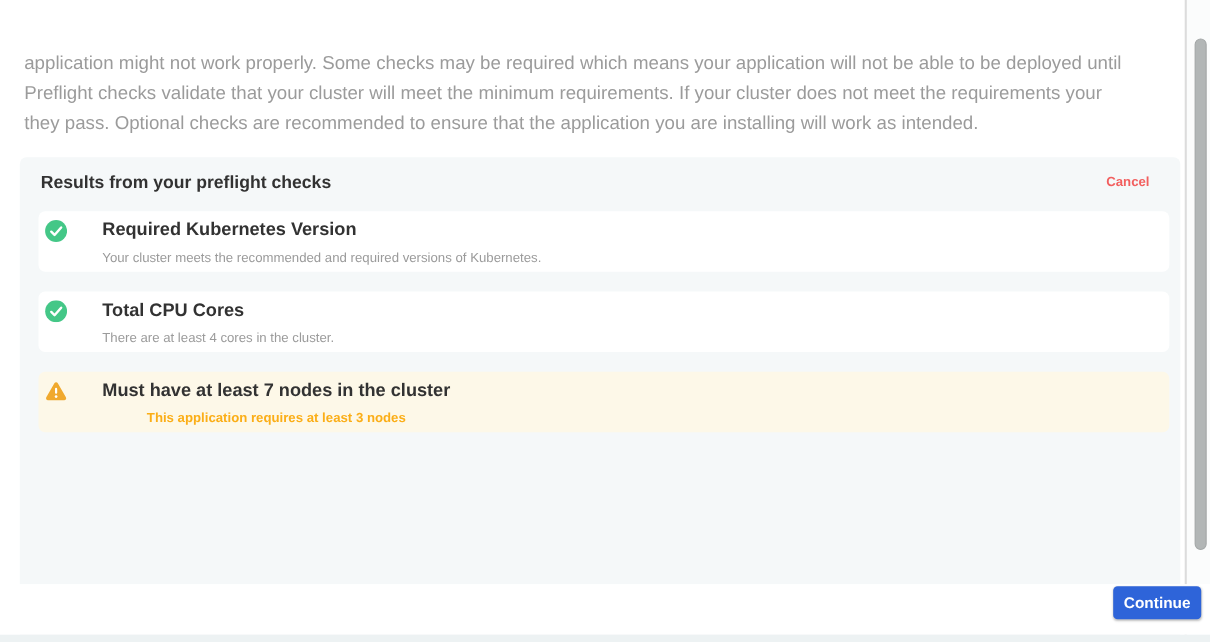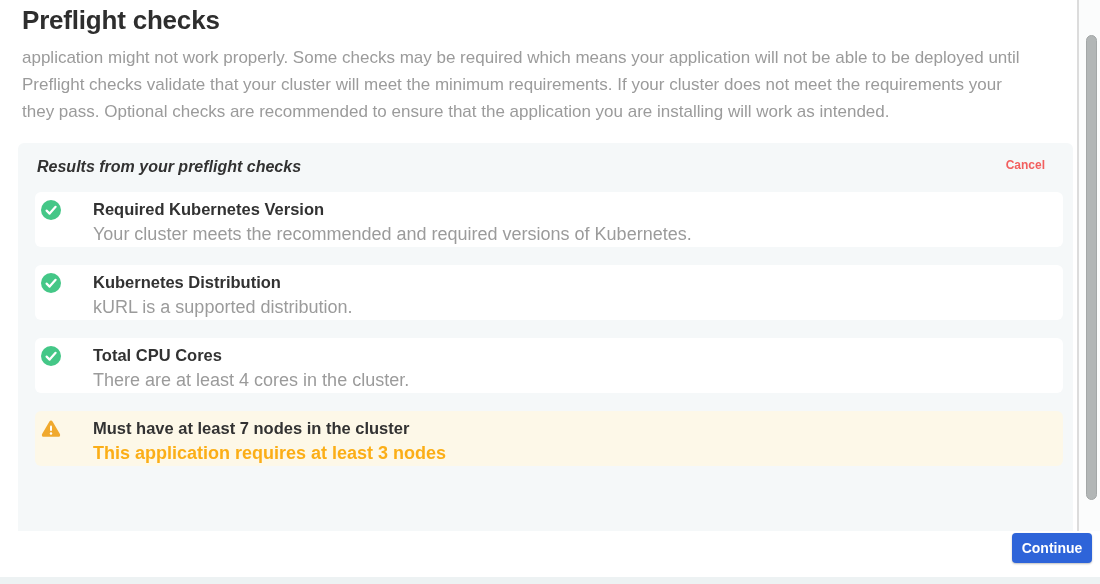--- a/index.html
+++ b/index.html
@@ -30,36 +30,36 @@
     font-size:17px;line-height:27px;color:var(--muted);
   }
   .panel{
     position:absolute;left:18px;top:143px;width:1055px;height:441px;
     background:var(--panel-bg);border-radius:6px 6px 0 0;
   }
   .panel-header{
     height:49px;padding:15px 28px 0 19px;
     display:flex;justify-content:space-between;align-items:flex-start;
   }
-  .panel-title{font-size:16px;font-weight:700;color:var(--title);font-style:italic;}
+  .panel-title{font-size:16px;font-weight:700;color:var(--title);}
   .cancel-link{
     font-size:12px;font-weight:600;color:var(--cancel);
     text-decoration:none;cursor:pointer;
   }
   .check-list{}
   .check-row{
     margin:0 10px 18px 17px;height:55px;border-radius:6px;background:#ffffff;
     display:flex;align-items:flex-start;padding:7px 10px 0 6px;gap:21px;
   }
   .check-row.warn{background:var(--warn-bg);}
   .check-icon{width:20px;height:20px;display:inline-block;flex:0 0 20px;margin-top:1px;}
   .check-icon svg{width:20px;height:20px;display:block;}
   .check-text{margin-left:11px;}
   .check-title{font-size:16.5px;font-weight:700;color:var(--title);line-height:21px;}
-  .check-msg{font-size:18px;color:var(--muted);margin-top:7px;line-height:15px;text-align:center;}
+  .check-msg{font-size:12px;color:var(--muted);margin-top:7px;line-height:15px;text-align:center;}
   .check-row.warn .check-msg{color:var(--warning-text);font-weight:700;}
   .footer{
     position:absolute;left:0;top:531px;width:1100px;height:46px;background:#ffffff;z-index:5;
   }
   .continue-btn{
     position:absolute;right:8px;top:2px;height:30px;min-width:80px;padding:0 2px;
     background:var(--primary);color:#ffffff;border:none;border-radius:4px;
     font-family:"Liberation Sans", sans-serif;font-size:14px;font-weight:700;
     box-shadow:0 1px 2px rgba(0,0,0,0.25);cursor:pointer;
   }
@@ -71,21 +71,20 @@
   .scroll-thumb{
     position:absolute;left:7px;top:35px;width:11px;height:465px;border-radius:6px;
     background:#b2b6b6;border:1px solid #a3a7a7;
   }
 </style>
 </head>
 <body>
 
 <div class="content">
 
-  <h1 class="page-title">Preflight checks</h1>
 
   <div class="page-desc">
     <div>application might not work properly. Some checks may be required which means your application will not be able to be deployed until</div>
     <div>Preflight checks validate that your cluster will meet the minimum requirements. If your cluster does not meet the requirements your</div>
     <div>they pass. Optional checks are recommended to ensure that the application you are installing will work as intended.</div>
   </div>
 
   <div class="panel">
     <div class="panel-header">
       <span class="panel-title">Results from your preflight checks</span>
@@ -100,33 +99,20 @@
       </svg>
     </span>
 
     <div class="check-text">
       <div class="check-title">Required Kubernetes Version</div>
       <div class="check-msg">Your cluster meets the recommended and required versions of Kubernetes.</div>
     </div>
   </div>
 
 
-  <div class="check-row pass">
-    <span class="check-icon icon-pass">
-      <svg viewBox="0 0 20 20" xmlns="http://www.w3.org/2000/svg">
-        <circle cx="10" cy="10" r="10" fill="var(--success)"></circle>
-        <path d="M5.6 10.6l3 3 6-6.8" stroke="#ffffff" stroke-width="2.2" fill="none" stroke-linecap="round" stroke-linejoin="round"></path>
-      </svg>
-    </span>
-
-    <div class="check-text">
-      <div class="check-title">Kubernetes Distribution</div>
-      <div class="check-msg">kURL is a supported distribution.</div>
-    </div>
-  </div>
 
   <div class="check-row pass">
     <span class="check-icon icon-pass">
       <svg viewBox="0 0 20 20" xmlns="http://www.w3.org/2000/svg">
         <circle cx="10" cy="10" r="10" fill="var(--success)"></circle>
         <path d="M5.6 10.6l3 3 6-6.8" stroke="#ffffff" stroke-width="2.2" fill="none" stroke-linecap="round" stroke-linejoin="round"></path>
       </svg>
     </span>
 
     <div class="check-text">

